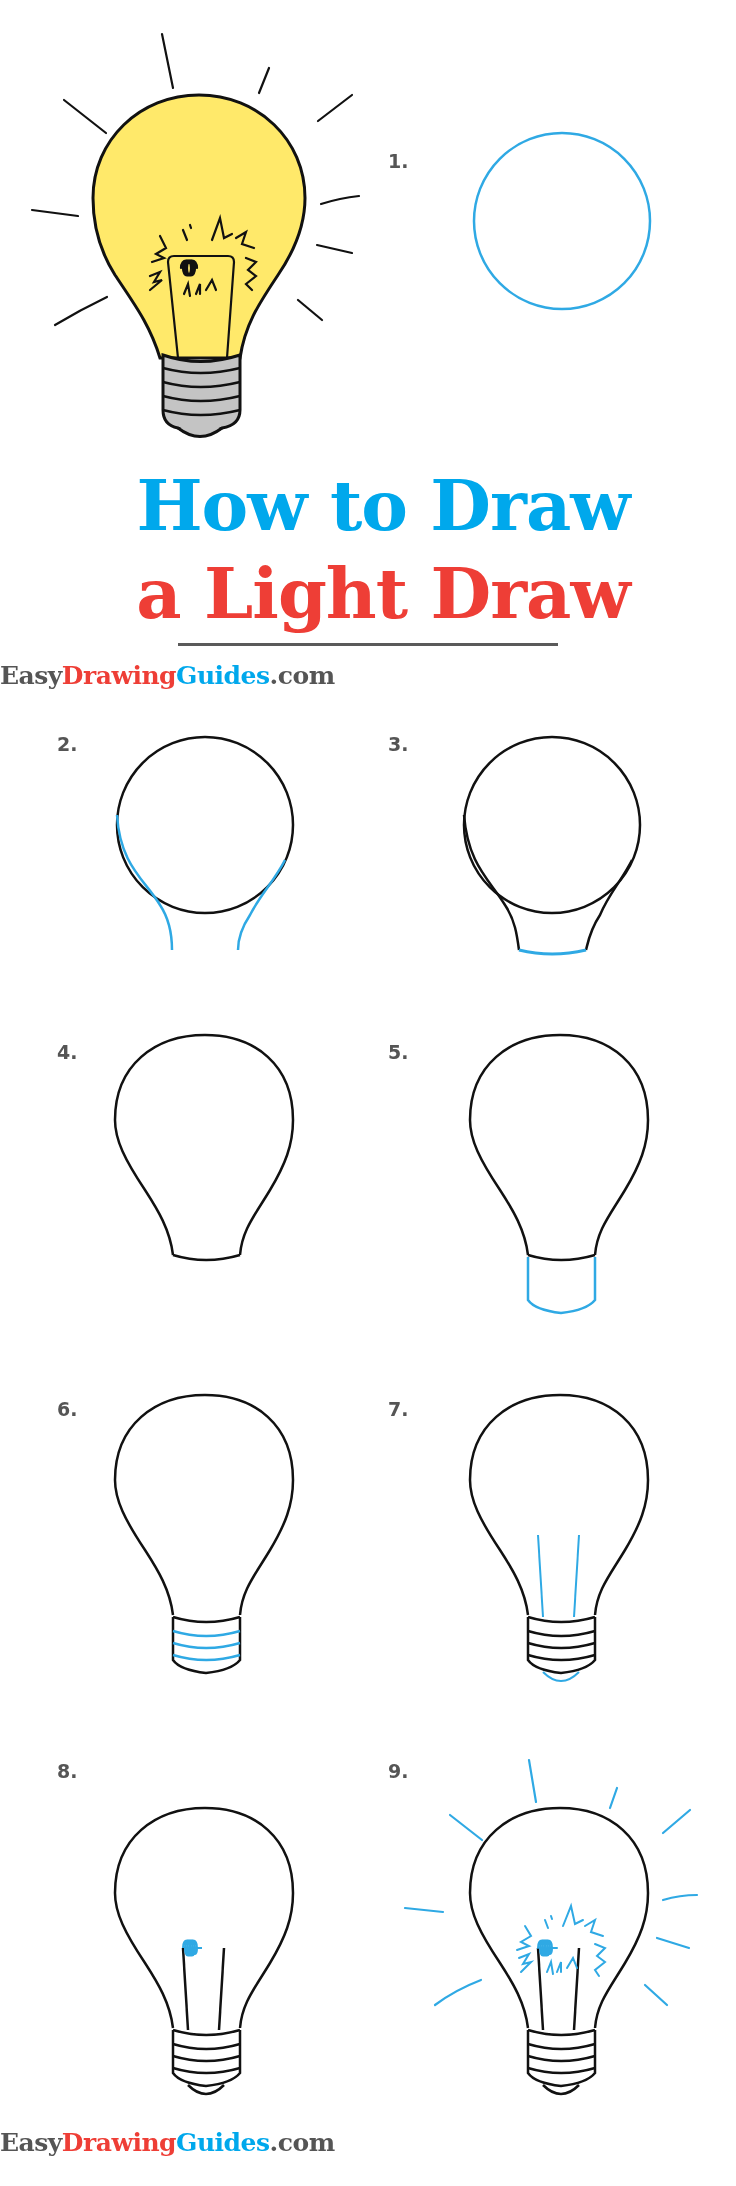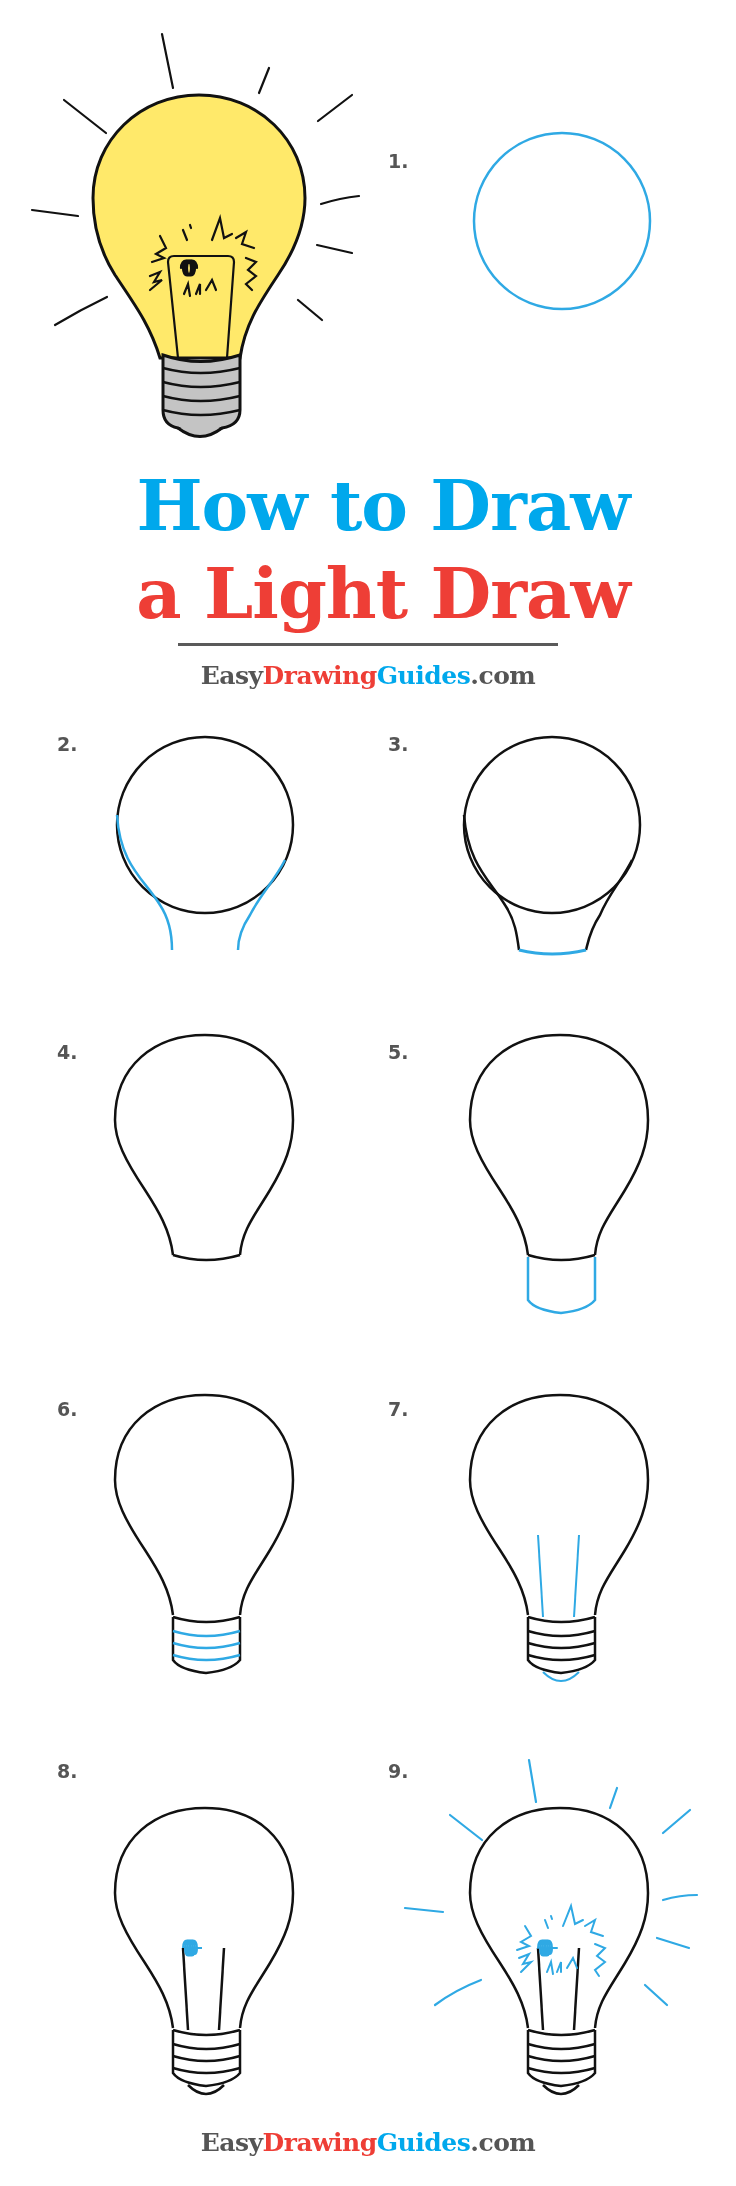--- a/index.html
+++ b/index.html
@@ -1,21 +1,21 @@
 <!DOCTYPE html>
 <html><head>
 <meta charset="utf-8">
 <style>
   html, body { margin:0; padding:0; background:#ffffff; }
   body { width:736px; height:2186px; position:relative; overflow:hidden; font-family:"DejaVu Serif", serif; }
   .title { position:absolute; left:0; width:736px; text-align:center; font-family:"DejaVu Serif", serif; font-weight:bold; letter-spacing:-1px;padding-left:15px; }
   .title-1 { top:466px; font-size:70px; line-height:80px; }
   .title-2 { top:554px; font-size:70px; line-height:80px; }
   .sep { position:absolute; left:178px; top:643px; width:380px; height:3px; background:#5a5a5a; }
-  .logo { position:absolute; left:0; width:736px; text-align:center; font-family:"DejaVu Serif", serif; font-weight:bold; font-size:25px; letter-spacing:-0.5px; }
+  .logo { position:absolute; left:0; width:736px; text-align:left; font-family:"DejaVu Serif", serif; font-weight:bold; font-size:25px; letter-spacing:-0.5px; }
   .step-label { position:absolute; font-family:"DejaVu Sans", sans-serif; font-weight:bold; font-size:19px; }
   svg { position:absolute; overflow:visible; }
 </style>
 </head>
 <body>
 
 <svg width="736" height="460" style="left:0;top:0" viewBox="0 0 736 460">
   <g stroke="#111" stroke-width="2.2" stroke-linecap="round" fill="none">
     <line x1="162" y1="34" x2="173" y2="88"></line>
     <line x1="269" y1="68" x2="259" y2="93"></line>

